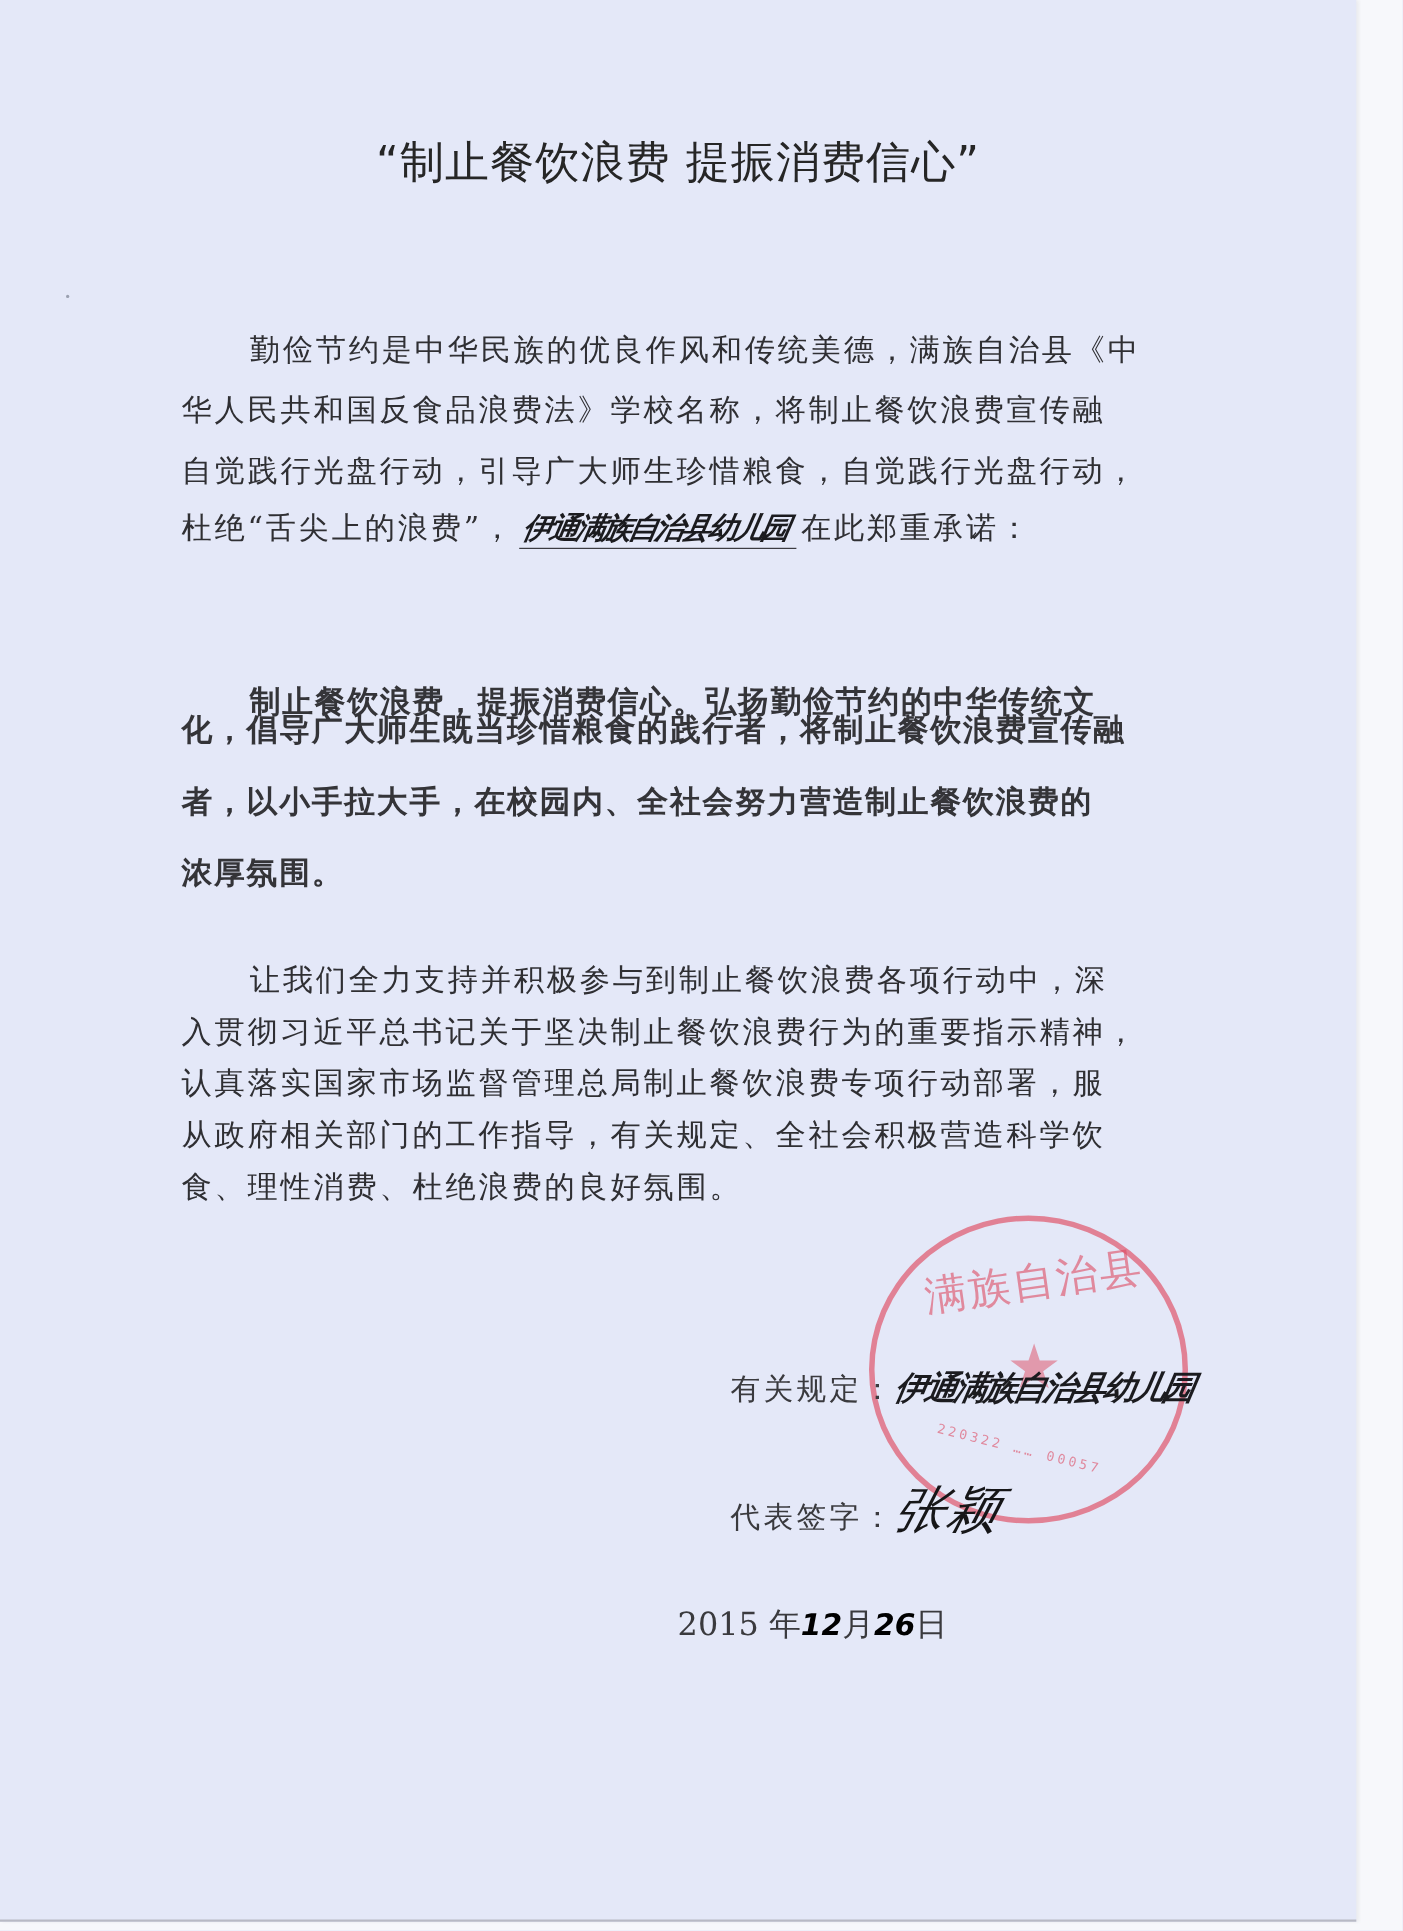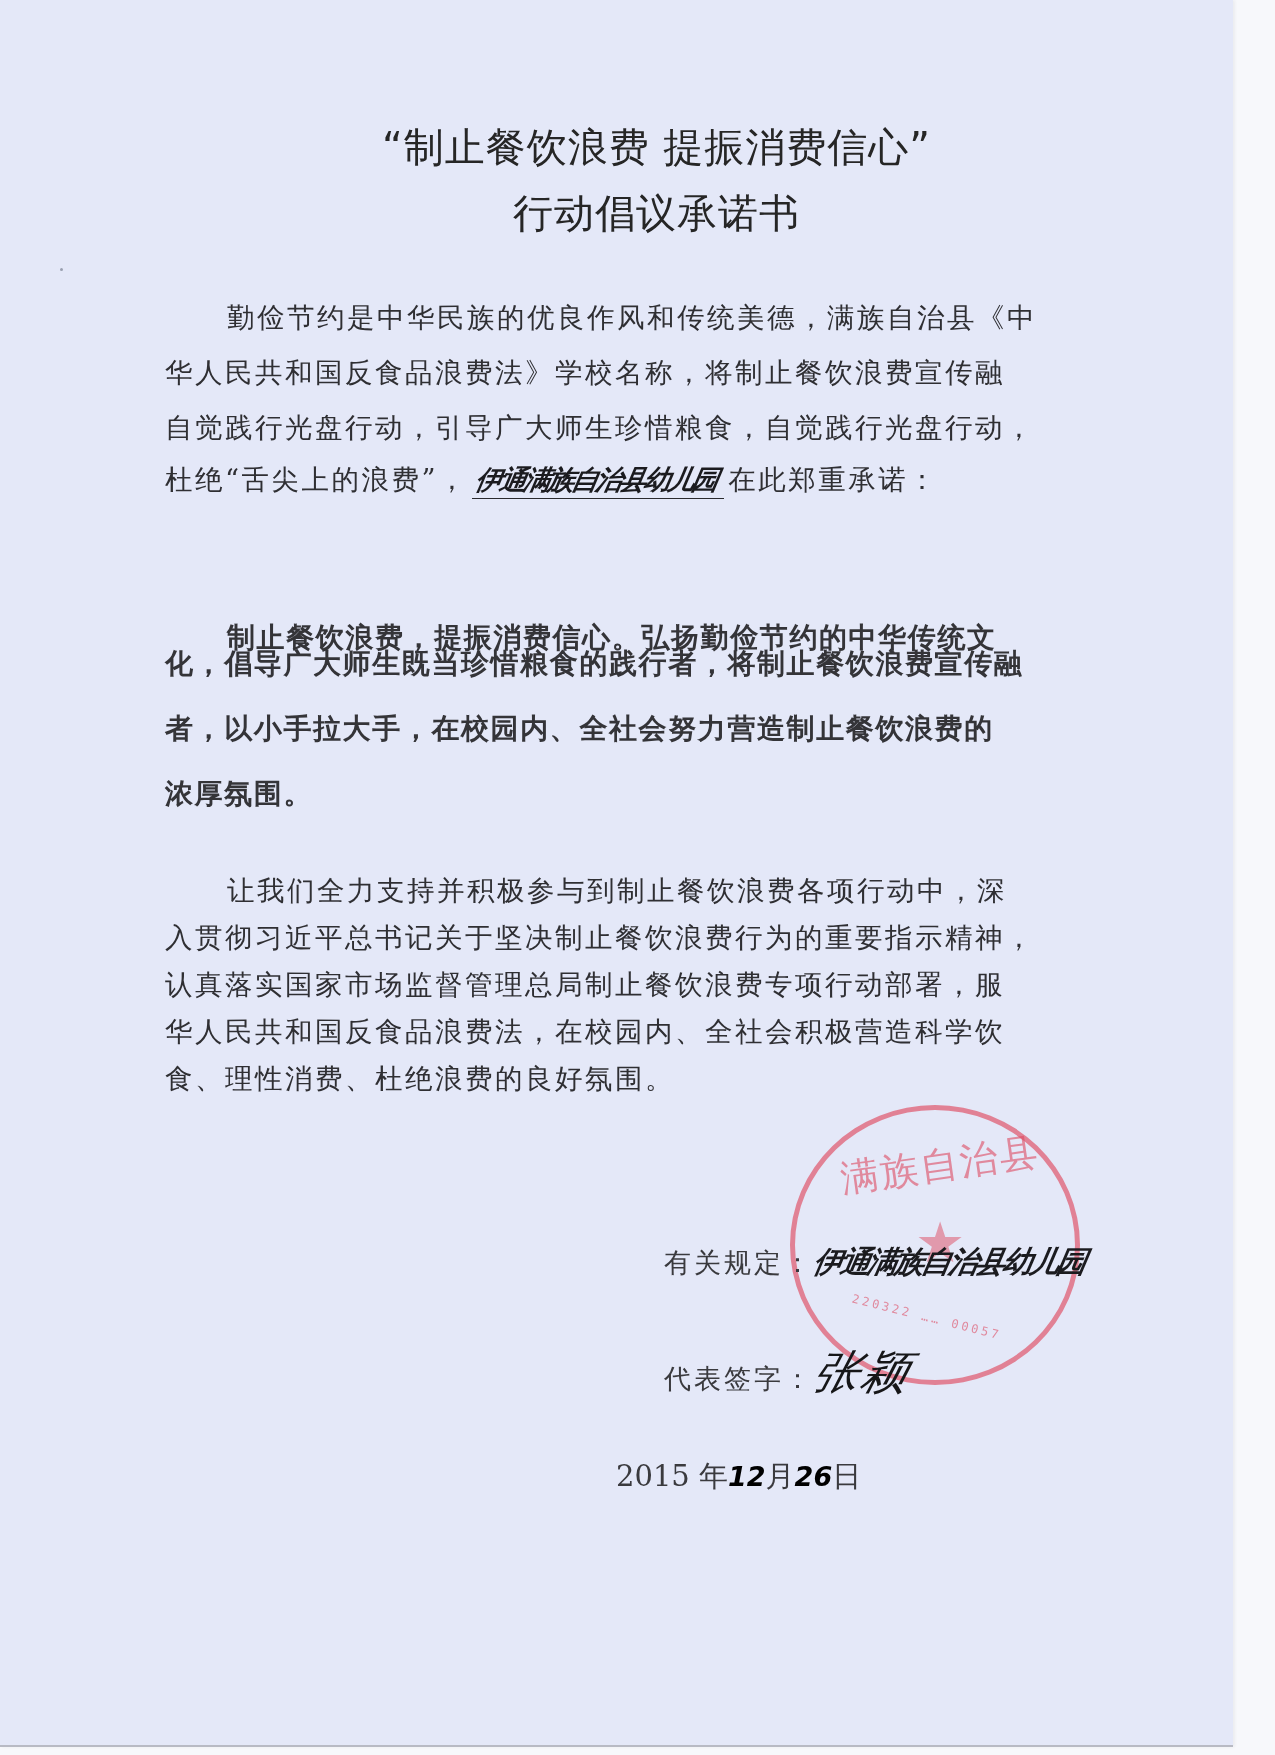--- a/index.html
+++ b/index.html
@@ -27,21 +27,20 @@
     }
     .title {
       position: absolute;
       left: 0;
       width: 1233px;
       text-align: center;
       font-family: "DejaVu Sans", "Liberation Sans", sans-serif;
       font-size: 40px;
       color: #262626;
       letter-spacing: 1px;
-      padding-left: 40px;
     }
     .title.l1 { top: 120px; }
     .title.l2 { top: 186px; }
 
     .para {
       position: absolute;
       left: 165px;
       width: 890px;
       font-size: 27.5px;
       color: #2f2f33;
@@ -162,21 +161,20 @@
       background: #9aa0b0;
       border-radius: 50%;
     }
   </style>
 </head>
 <body>
 
 <div class="paper">
 
   <div class="title l1">“制止餐饮浪费  提振消费信心”</div>
-  <div class="title l2">行动倡议承诺书</div>
 
   <div class="para p1">
     <div class="line indent" style="top:0px;">勤俭节约是中华民族的优良作风和传统美德，满族自治县《中</div>
     <div class="line" style="top:55px;">华人民共和国反食品浪费法》学校名称，将制止餐饮浪费宣传融</div>
     <div class="line" style="top:110px;">自觉践行光盘行动，引导广大师生珍惜粮食，自觉践行光盘行动，</div>
     <div class="line" style="top:162px;">
       <span>杜绝“舌尖上的浪费”，</span><span class="blank-underlined"><span class="handwriting">伊通满族自治县幼儿园</span></span><span>在此郑重承诺：</span>
     </div>
   </div>
 
@@ -184,21 +182,21 @@
     <div class="line indent" style="top:0px;margin-top:41px;">制止餐饮浪费，提振消费信心。弘扬勤俭节约的中华传统文</div>
     <div class="line" style="top:67px;">化，倡导广大师生既当珍惜粮食的践行者，将制止餐饮浪费宣传融</div>
     <div class="line" style="top:132px;">者，以小手拉大手，在校园内、全社会努力营造制止餐饮浪费的</div>
     <div class="line" style="top:197px;">浓厚氛围。</div>
   </div>
 
   <div class="para p3">
     <div class="line indent" style="top:0px;">让我们全力支持并积极参与到制止餐饮浪费各项行动中，深</div>
     <div class="line" style="top:47px;">入贯彻习近平总书记关于坚决制止餐饮浪费行为的重要指示精神，</div>
     <div class="line" style="top:94px;">认真落实国家市场监督管理总局制止餐饮浪费专项行动部署，服</div>
-    <div class="line" style="top:141px;">华人民共和国反食品浪费法，在校园内、全社会积极营造科学饮</div>
+    <div class="line" style="top:141px;">从政府相关部门的工作指导，有关规定、全社会积极营造科学饮</div>
     <div class="line" style="top:188px;">食、理性消费、杜绝浪费的良好氛围。</div>
   </div>
 
   <div class="stamp">
     <div class="stamp-text">满族自治县</div>
     <div class="stamp-star">★</div>
     <div class="stamp-number">220322 …… 00057</div>
   </div>
 
   <div class="sig-label" style="left:664px; top:1242px;">

